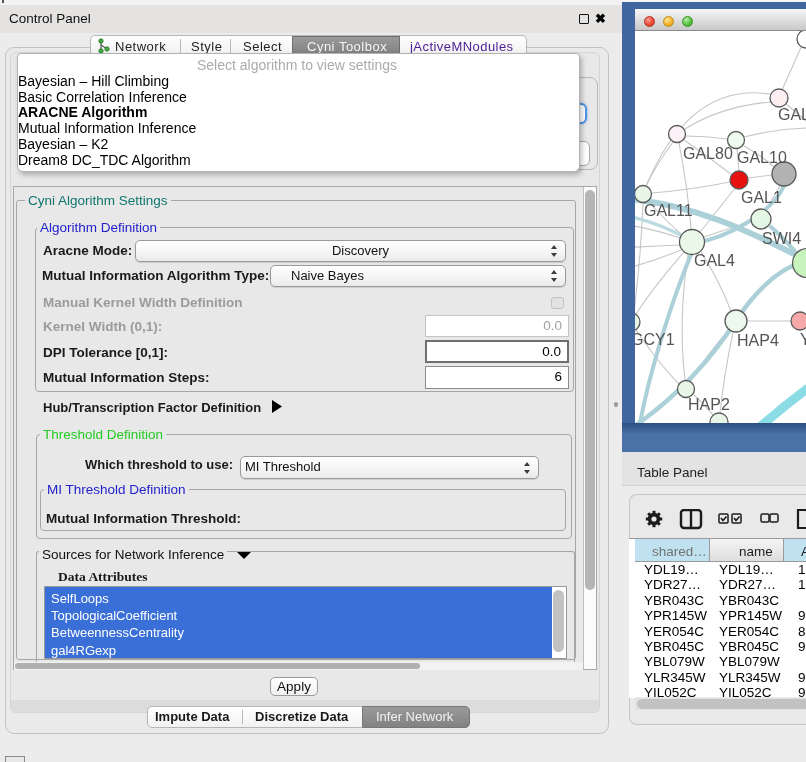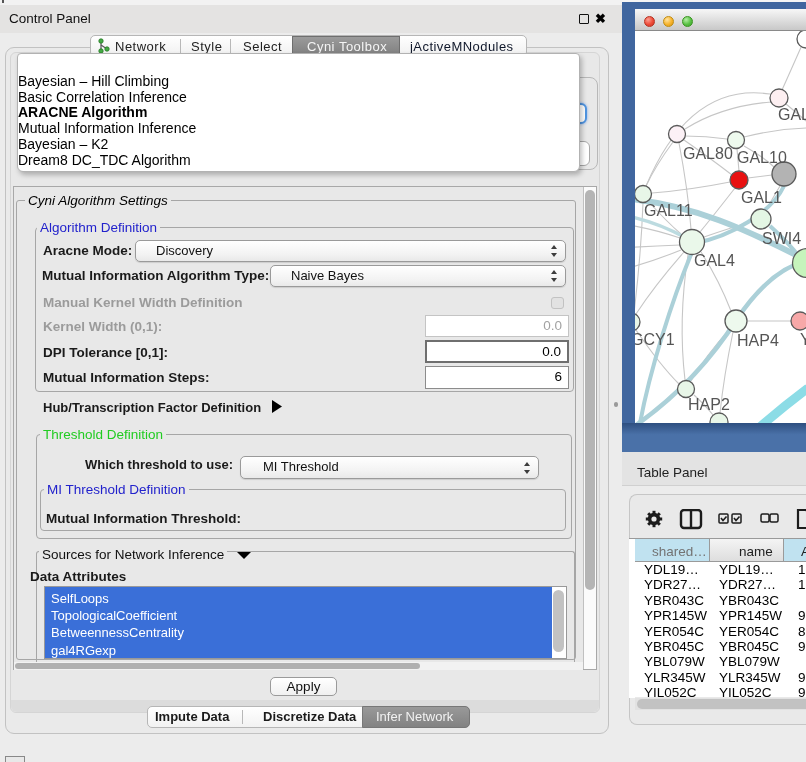--- a/index.html
+++ b/index.html
@@ -36,40 +36,40 @@
   <div class="abs" style="left:11px;top:700px;width:588px;height:12px;background:#dcdcdc;border-radius:0 0 6px 6px;"></div>
 
   <div class="abs" style="left:90px;top:35px;width:437px;height:22px;background:linear-gradient(#ffffff,#f0f0f0);border:1px solid #b6b6b6;border-radius:5px;"></div>
   <div class="abs" style="left:292px;top:36px;width:108px;height:21px;background:linear-gradient(#9b9b9b,#7e7e7e);border:1px solid #6e6e6e;"></div>
   <div class="abs" style="left:180px;top:39px;width:1px;height:14px;background:#b8b8b8;"></div>
   <div class="abs" style="left:230px;top:39px;width:1px;height:14px;background:#b8b8b8;"></div>
   <div class="abs" style="left:115px;top:39px;font-size:13px;letter-spacing:0.5px;color:#222;">Network</div>
   <div class="abs" style="left:191px;top:39px;font-size:13px;letter-spacing:0.5px;color:#222;">Style</div>
   <div class="abs" style="left:243px;top:39px;font-size:13px;letter-spacing:0.5px;color:#222;">Select</div>
   <div class="abs" style="left:307px;top:39px;font-size:13px;letter-spacing:0.5px;color:#f5f5f5;">Cyni Toolbox</div>
-  <div class="abs" style="left:410px;top:39px;font-size:13px;letter-spacing:0.45px;color:#0f172a;">jActiveMNodules</div>
+  <div class="abs" style="left:410px;top:39px;font-size:13px;letter-spacing:0.45px;color:#4c1d95;">jActiveMNodules</div>
 
   <svg class="abs" style="left:97px;top:38px;" width="14" height="16" viewBox="0 0 14 16">
     <line x1="4" y1="3" x2="4" y2="13" stroke="#555" stroke-width="1.2"></line>
     <line x1="4" y1="7" x2="10" y2="11" stroke="#555" stroke-width="1.2"></line>
     <circle cx="4" cy="3" r="2.2" fill="#44aa44" stroke="#227722" stroke-width="0.8"></circle>
     <circle cx="4" cy="13" r="2.2" fill="#44aa44" stroke="#227722" stroke-width="0.8"></circle>
     <circle cx="10" cy="11" r="2.2" fill="#44aa44" stroke="#227722" stroke-width="0.8"></circle>
   </svg>
 
   <div class="abs" style="left:13px;top:186px;width:584px;height:484px;border:1px solid #a8a8a8;background:#e8e8e8;"></div>
 
   <div class="gbox" style="left:16px;top:200px;width:560px;height:460px;border-radius:3px;"></div>
-  <div class="gtitle" style="left:25px;top:193px;color:#000000;font-style:italic;">Cyni Algorithm Settings</div>
+  <div class="gtitle" style="left:25px;top:193px;color:#0f766e;">Cyni Algorithm Settings</div>
 
   <div class="gbox" style="left:35px;top:227px;width:539px;height:165px;"></div>
   <div class="gtitle" style="left:37px;top:220px;color:#2222cc;text-align:right;">Algorithm Definition</div>
 
   <div class="lbl" style="left:43px;top:243px;">Aracne Mode:</div>
-  <div class="combo" style="left:135px;top:240px;width:431px;height:22px;">Discovery<span class="arr"></span></div>
+  <div class="combo" style="left:135px;top:240px;width:431px;height:22px;text-align:center;">Discovery<span class="arr"></span></div>
 
   <div class="lbl" style="left:42px;top:268px;">Mutual Information Algorithm Type:</div>
   <div class="combo" style="left:270px;top:265px;width:296px;height:22px;">Naive Bayes<span class="arr"></span></div>
 
   <div class="lbl dis" style="left:43px;top:295px;">Manual Kernel Width Definition</div>
   <div class="abs" style="left:551px;top:297px;width:13px;height:12px;background:#e2e2e2;border:1px solid #c2c2c2;border-radius:3px;"></div>
 
   <div class="lbl dis" style="left:43px;top:319px;">Kernel Width (0,1):</div>
   <div class="tfield" style="left:425px;top:315px;width:144px;height:22px;border:1px solid #c4c4c4;color:#a2a2a2;line-height:20px;">0.0</div>
 
@@ -81,64 +81,65 @@
 
   <div class="lbl" style="left:43px;top:400px;font-size:13px;">Hub/Transcription Factor Definition</div>
   <svg class="abs" style="left:271px;top:399px;" width="12" height="15" viewBox="0 0 12 15">
       <path d="M1,1 L11,7.5 L1,14 Z" fill="#000"></path>
     </svg>
 
   <div class="gbox" style="left:36px;top:434px;width:536px;height:105px;"></div>
   <div class="gtitle" style="left:40px;top:427px;color:#22cc22;">Threshold Definition</div>
 
   <div class="lbl" style="left:85px;top:457px;font-size:13px;">Which threshold to use:</div>
-  <div class="combo" style="left:240px;top:456px;width:299px;height:23px;padding-left:22px;">MI Threshold<span class="arr"></span></div>
+  <div class="combo" style="left:240px;top:456px;width:299px;height:23px;padding-left:4px;">MI Threshold<span class="arr"></span></div>
 
   <div class="gbox" style="left:40px;top:489px;width:526px;height:42px;"></div>
   <div class="gtitle" style="left:44px;top:482px;color:#2222cc;">MI Threshold Definition</div>
 
   <div class="lbl" style="left:46px;top:511px;">Mutual Information Threshold:</div>
 
   <div class="gbox" style="left:36px;top:551px;width:539px;height:112px;border-bottom:none;border-radius:3px 3px 0 0;"></div>
   <div class="gtitle" style="left:39px;top:547px;color:#111;font-weight:normal;">Sources for Network Inference</div>
   <svg class="abs" style="left:237px;top:551px;" width="14" height="9" viewBox="0 0 14 9">
       <path d="M0,1 L14,1 L7,8 Z" fill="#000"></path>
     </svg>
 
-  <div class="lbl" style="left:30px;top:569px;">Data Attributes</div>
+  <div class="lbl" style="left:58px;top:569px;font-family:Liberation Serif, serif;">Data Attributes</div>
 
   <div class="abs" style="left:44px;top:586px;width:523px;height:73px;background:#fff;border:1px solid #999;"></div>
   <div class="abs" style="left:45px;top:587px;width:507px;height:71px;background:#3a6fd8;"></div>
   <div class="abs" style="left:51px;top:590px;width:500px;font-size:13px;color:#fff;line-height:17.2px;">SelfLoops<br>TopologicalCoefficient<br>BetweennessCentrality<br>gal4RGexp</div>
   <div class="abs" style="left:553px;top:590px;width:11px;height:62px;background:#c2c2c2;border-radius:6px;"></div>
 
   <div class="abs" style="left:583px;top:187px;width:13px;height:482px;background:#fbfbfb;border-left:1px solid #c0c0c0;"></div>
   <div class="abs" style="left:585px;top:190px;width:10px;height:400px;background:#b5b5b5;border-radius:5px;"></div>
 
   <div class="abs" style="left:14px;top:662px;width:569px;height:8px;background:#f2f2f2;"></div>
   <div class="abs" style="left:15px;top:663px;width:405px;height:6px;background:#b0b0b0;border-radius:3px;"></div>
 
-  <div class="abs" style="left:270px;top:677px;width:67px;height:19px;background:linear-gradient(#ffffff,#f0f0f0);border:1px solid #9a9a9a;border-radius:5px;text-align:center;font-size:13.5px;line-height:17px;color:#111;">Apply</div>
+  <div class="abs" style="left:270px;top:677px;width:48px;height:19px;background:linear-gradient(#ffffff,#f0f0f0);border:1px solid #9a9a9a;border-radius:5px;text-align:center;font-size:13.5px;line-height:17px;color:#111;">Apply</div>
 
   <div class="abs" style="left:147px;top:706px;width:323px;height:22px;background:linear-gradient(#ffffff,#f2f2f2);border:1px solid #b6b6b6;border-radius:5px;"></div>
   <div class="abs" style="left:362px;top:706px;width:108px;height:22px;background:linear-gradient(#999999,#828282);border:1px solid #777;border-radius:0 5px 5px 0;"></div>
   <div class="abs" style="left:242px;top:710px;width:1px;height:14px;background:#b8b8b8;"></div>
   <div class="abs" style="left:155px;top:709px;font-size:13px;font-weight:bold;color:#1a1a1a;">Impute Data</div>
-  <div class="abs" style="left:255px;top:709px;font-size:13px;font-weight:bold;color:#1a1a1a;margin-left:8px;">Discretize Data</div>
+  <div class="abs" style="left:255px;top:709px;font-size:13px;font-weight:bold;color:#1a1a1a;">Discretize Data</div>
   <div class="abs" style="left:376px;top:709px;font-size:13px;color:#f2f2f2;">Infer Network</div>
 
   <div class="abs" style="left:5px;top:756px;width:20px;height:10px;background:#e8e8e8;border:1.5px solid #888;"></div>
 
   <div class="abs" style="left:614px;top:402px;width:4px;height:5px;background:#9a9a9a;border-radius:2px;"></div>
 
   <div class="abs" style="left:300px;top:77px;width:298px;height:93px;border:1px solid #b8b8b8;border-radius:8px;"></div>
   <div class="abs" style="left:300px;top:141px;width:290px;height:25px;background:#fff;border:1px solid #a8a8a8;border-radius:6px;"></div>
   <div class="abs" style="left:567px;top:103px;width:20px;height:21px;background:#fff;border:2.5px solid #4f94e0;border-radius:6px;box-shadow:0 0 3px #7aa8ee;"></div>
 
   <div class="abs" style="left:17px;top:53px;width:563px;height:119px;background:#fff;border:1px solid #b2b2b2;border-radius:4px 4px 6px 6px;box-shadow:2px 3px 5px rgba(0,0,0,0.25);"></div>
+  <div class="abs" style="left:197px;top:57px;font-size:14px;color:#ababab;">Select algorithm to view settings</div>
   <div class="abs" style="left:18px;top:74px;font-size:14px;color:#000;line-height:15.7px;">Bayesian – Hill Climbing<br>Basic Correlation Inference<br><b>ARACNE Algorithm</b><br>Mutual Information Inference<br>Bayesian – K2<br>Dream8 DC_TDC Algorithm</div>
 </div>
 
 <div class="abs" style="left:622px;top:0;width:184px;height:2px;background:#f5f5f5;"></div>
 <div class="abs" style="left:622px;top:2px;width:184px;height:450px;background:#40669f;"></div>
 <div class="abs" style="left:622px;top:423px;width:184px;height:29px;background:linear-gradient(#2e4f80,#4a71a8 40%,#4a71a8);"></div>
 
 <div class="abs" style="left:635px;top:9px;width:171px;height:22px;background:linear-gradient(#f7f7f7,#c8c8c8);border-bottom:1px solid #8a8a8a;"></div>
 <div class="abs" style="left:644px;top:16px;width:11px;height:11px;border-radius:50%;background:radial-gradient(circle at 35% 30%, #fb9f92, #ee4b38 55%, #c93425);border:0.5px solid #b5301f;"></div>
 <div class="abs" style="left:663px;top:16px;width:11px;height:11px;border-radius:50%;background:radial-gradient(circle at 35% 30%, #ffe3a0, #f7b32c 55%, #d29214);border:0.5px solid #c08c10;"></div>

